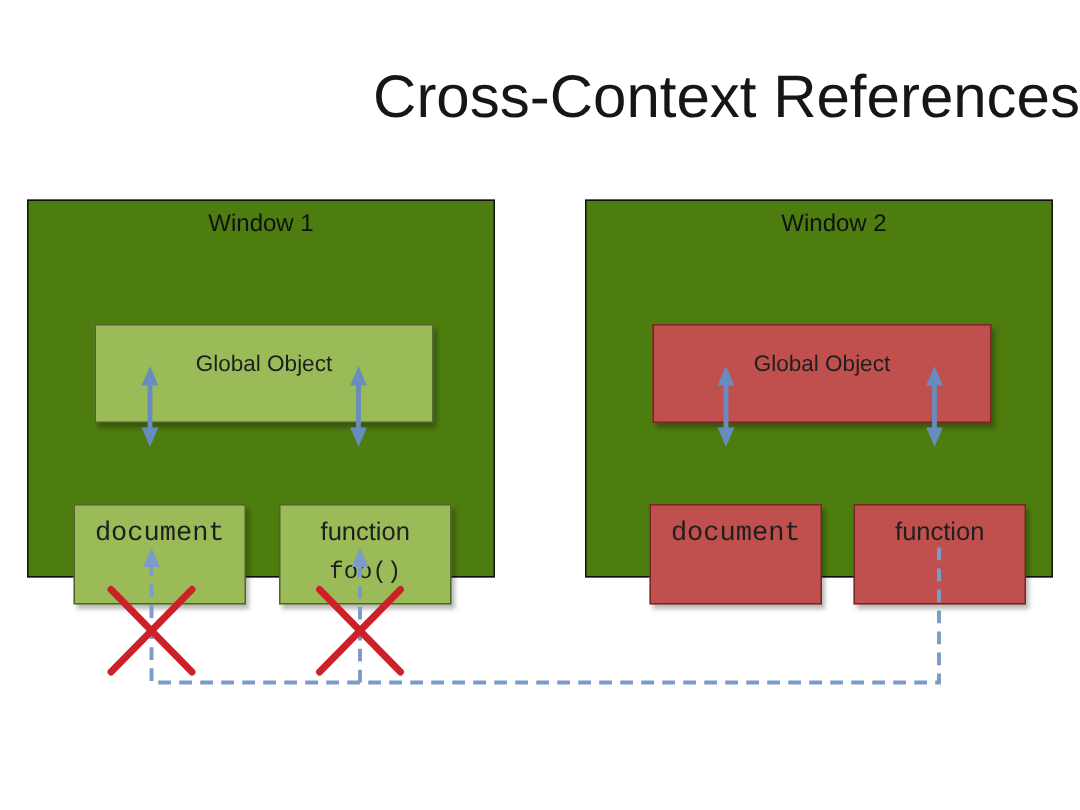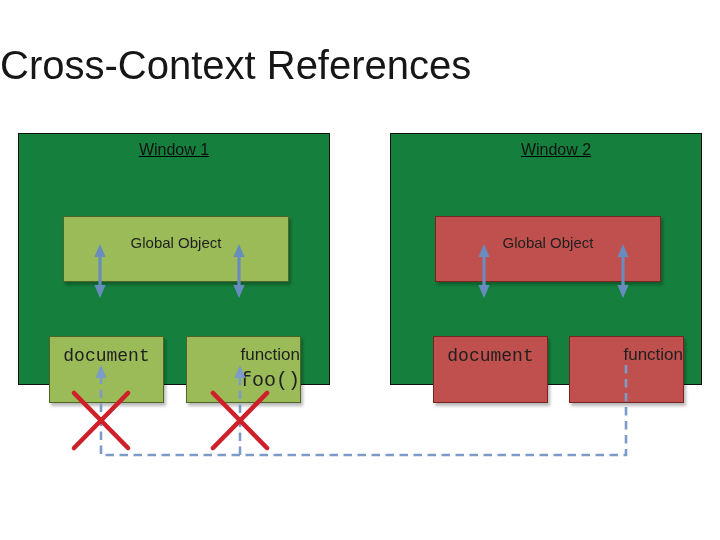--- a/index.html
+++ b/index.html
@@ -2,47 +2,47 @@
 <html><head>
 <meta charset="utf-8">
 <style>
   html,body { margin:0; padding:0; background:#ffffff; }
   .slide {
     position:relative; width:720px; height:540px; background:#ffffff;
     font-family:"Liberation Sans", sans-serif; overflow:hidden;
   }
   .title {
     position:absolute; top:42px; left:0; width:720px;
-    text-align:left; font-size:40px; line-height:46px; font-weight:400;
+    text-align:right; font-size:40px; line-height:46px; font-weight:400;
     color:#161616; margin:0;
   }
   .window {
     position:absolute; top:133px; width:312px; height:252px;
-    border:1.5px solid #111; background:#15803d; box-sizing:border-box;text-decoration:underline;
+    border:1.5px solid #111; background:#4d7c0f; box-sizing:border-box;
   }
   .w1 { left:18px; }
   .w2 { left:390px;padding-left:20px; }
   .window-label {
     text-align:center; padding-top:7px; font-size:16px; color:#111;
   }
   .gbox {
     position:absolute; box-sizing:border-box; text-align:center;
     color:#1f1f1f; box-shadow:2px 3px 3px rgba(0,0,0,0.28);margin-top:38px;
   }
   .green { background:#9BBB59; border:1px solid rgba(20,30,0,0.55); }
   .red   { background:#C0504D; border:1px solid rgba(60,0,0,0.55); }
   .global { left:44px; top:44px; width:226px; height:66px; font-size:15px; padding-top:17px; }
   .small  { top:164px; width:115px; height:67px; }
   .doc    { font-family:"Liberation Mono", monospace; font-size:18px; padding-top:9px; }
   .w1 .doc { left:30px; }
   .w2 .doc { left:42px; }
-  .fn     { padding-top:5px; font-size:17px; line-height:26px;text-align:right; }
+  .fn     { padding-top:5px; font-size:17px; line-height:26px; }
   .w1 .fn { left:167px; }
   .w2 .fn { left:178px; }
-  .fn .mono { font-family:"Liberation Mono", monospace; font-size:20px; }
+  .fn .mono { font-family:"Liberation Mono", monospace; font-size:16px; }
   .overlay {
     position:absolute; left:0; top:0; width:720px; height:540px;
     pointer-events:none;
   }
 </style>
 </head>
 <body>
 
 <div class="slide">
 

